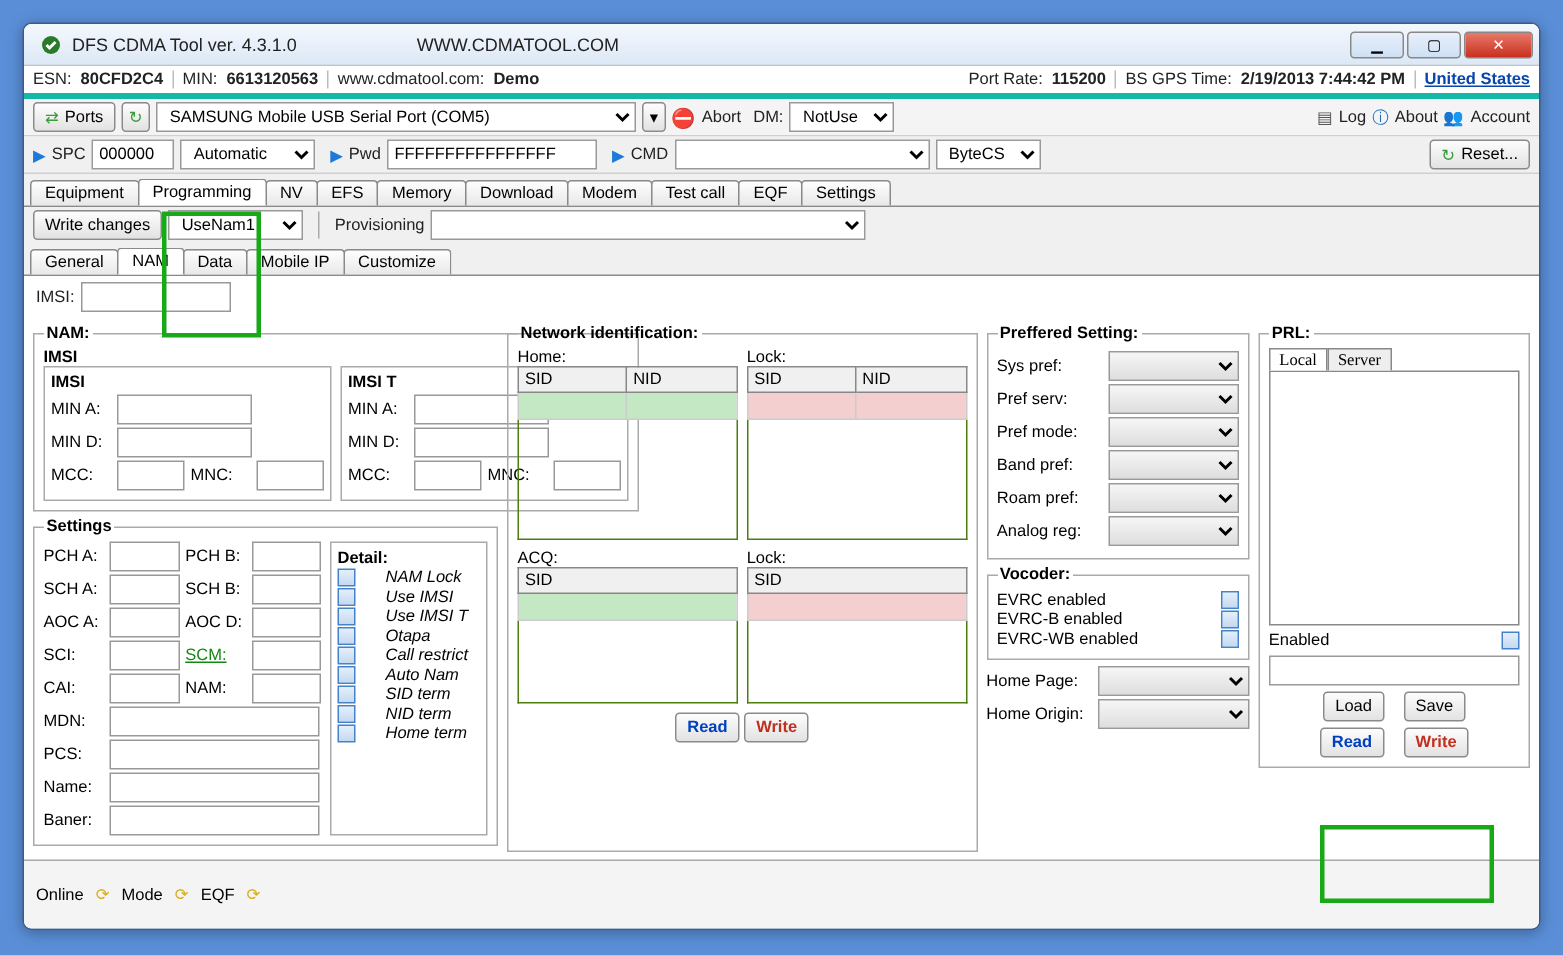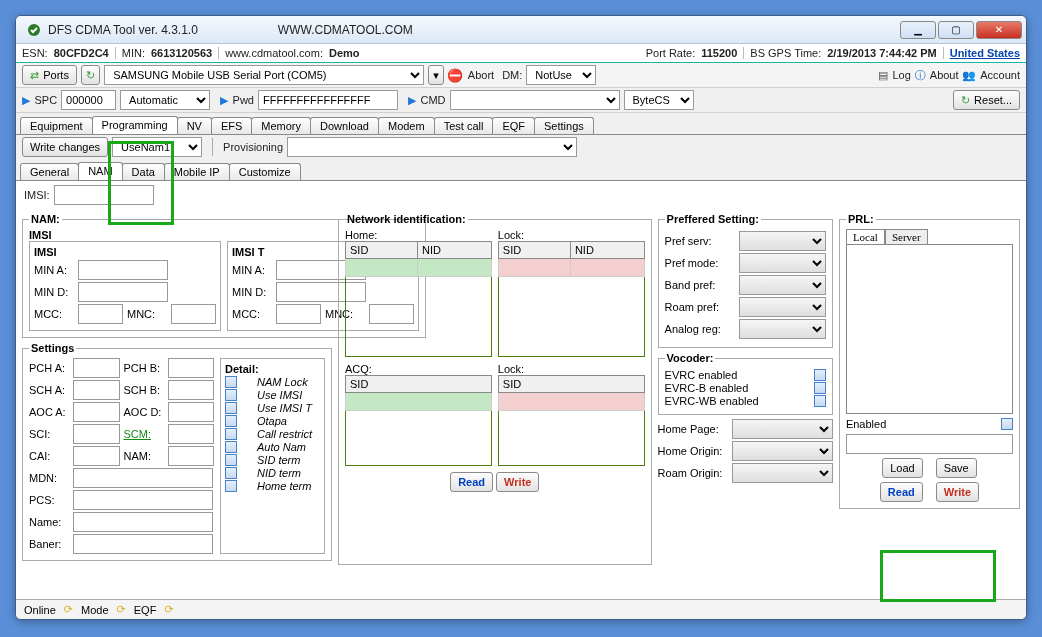--- a/index.html
+++ b/index.html
@@ -61,21 +61,21 @@
 .pref-row select { flex:1; background:linear-gradient(#f6f6f6,#dedede); }
 .voc-row { display:flex; align-items:center; justify-content:space-between; margin:1px 0; }
 .prl-tabs { display:flex; }
 .prl-tab { border:1px solid #888; border-bottom:none; padding:1px 6px; cursor:pointer; background:#eee;font-family:Liberation Serif, serif; }
 .prl-tab.active { background:#fff; }
 .prl-box { border:1px solid #888; height:170px; background:#fff; }
 .btn-read { color:#0040c0; font-weight:bold; }
 .btn-write { color:#c03020; font-weight:bold; }
 .btn-load, .btn-save { font-weight:normal; }
 .prl-buttons { display:flex; gap:13px; justify-content:center; margin-top:4px; }
-.statusbar { border-top:1px solid #aaa; padding:3px 8px; display:flex; align-items:center; gap:8px; background:#f4f4f4; }
+.statusbar { border-top:1px solid #aaa; padding:16px 8px; display:flex; align-items:center; gap:8px; background:#f4f4f4; }
 .st-icon { color:#d8b020; }
 .highlight { position:absolute; border:3px solid #18a818; pointer-events:none; z-index:999; }
 .hl1 { left:92px; top:125px; width:66px; height:84px; }
 .hl2 { left:864px; top:534px; width:116px; height:52px; }
 .spacer { flex:1; }
 .subtabbar { display:flex; align-items:center; padding:2px 6px; gap:4px; background:#f0f0f0; }
 .scm-link { color:#148814; text-decoration:underline; }
 .enabled-row { display:flex; align-items:center; justify-content:space-between; margin:4px 0; }
 .enabled-input { width:120px; }
 </style>
@@ -93,21 +93,21 @@
     </span>
     <span class="title-text">DFS CDMA Tool ver. 4.3.1.0</span>
     <span class="title-url">WWW.CDMATOOL.COM</span>
     <div class="win-buttons">
       <div class="win-btn win-min">▁</div>
       <div class="win-btn win-max">▢</div>
       <div class="win-btn win-close">✕</div>
     </div>
   </div>
 
-  <div class="infobar" style="border-bottom:1px solid #14b8a6;">
+  <div class="infobar" style="border-bottom:4px solid #14b8a6;">
     <span class="lbl">ESN:</span>
     <span class="lbl bold">80CFD2C4</span>
     <span class="lbl" style="border-left:1px solid #bbb; padding-left:6px;">MIN:</span>
     <span class="lbl bold">6613120563</span>
     <span class="lbl" style="border-left:1px solid #bbb; padding-left:6px;">www.cdmatool.com:</span>
     <span class="lbl bold">Demo</span>
     <span class="spacer"></span>
     <span class="lbl">Port Rate:</span>
     <span class="lbl bold">115200</span>
     <span class="lbl" style="border-left:1px solid #bbb; padding-left:6px;">BS GPS Time:</span>
@@ -396,20 +396,24 @@
           <button class="btn btn-read">Read</button>
           <button class="btn btn-write">Write</button>
         </div>
       </fieldset>
     </div>
 
     <div class="col3">
       <fieldset>
         <legend>Preffered Setting:</legend>
         <div class="pref-row">
+            <span class="plbl">Sys pref:</span>
+            <select></select>
+          </div>
+        <div class="pref-row">
             <span class="plbl">Pref serv:</span>
             <select></select>
           </div>
         <div class="pref-row">
             <span class="plbl">Pref mode:</span>
             <select></select>
           </div>
         <div class="pref-row">
             <span class="plbl">Band pref:</span>
             <select></select>
@@ -437,24 +441,20 @@
             <span>EVRC-WB enabled</span>
             <span class="chk"></span>
           </div>
       </fieldset>
       <div class="pref-row">
           <span class="plbl">Home Page:</span>
           <select></select>
         </div>
       <div class="pref-row">
           <span class="plbl">Home Origin:</span>
-          <select></select>
-        </div>
-      <div class="pref-row">
-          <span class="plbl">Roam Origin:</span>
           <select></select>
         </div>
     </div>
 
     <div class="col4">
       <fieldset>
         <legend>PRL:</legend>
         <div class="prl-tabs">
           <div class="prl-tab active">Local</div>
           <div class="prl-tab">Server</div>

